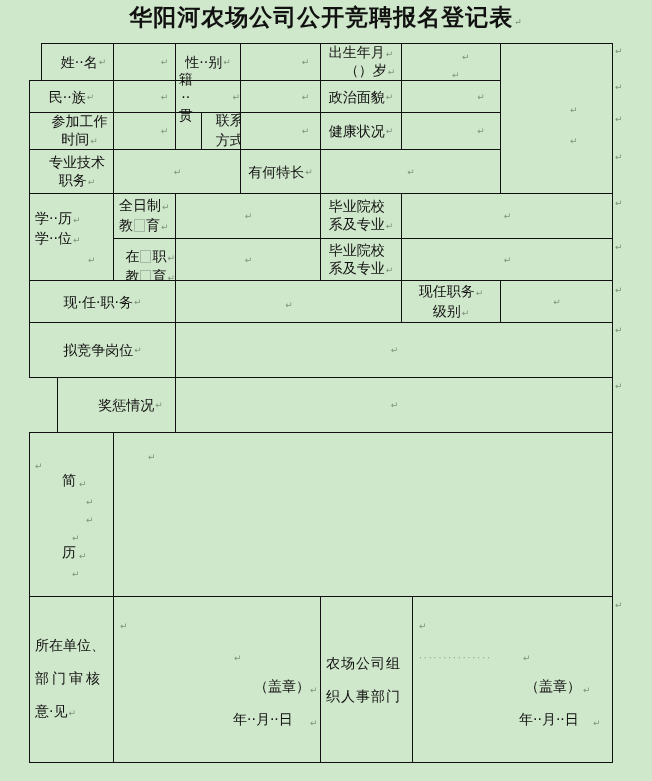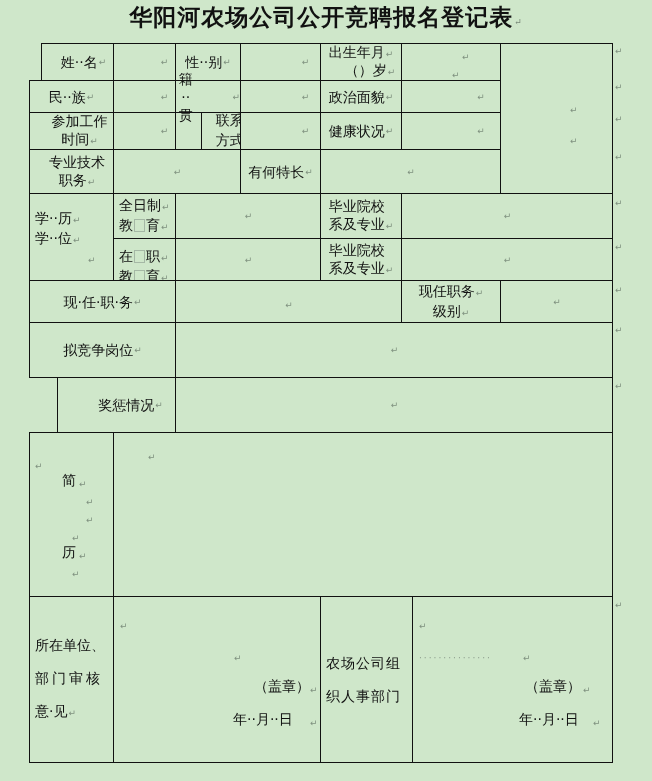--- a/index.html
+++ b/index.html
@@ -154,21 +154,21 @@
   <div style="text-align:left;">
     <div>毕业院校</div>
     <div><span>系及专业</span><span class="pm">↵</span></div>
   </div>
 </div>
 <div class="cell" style="left:401px;top:193px;width:212px;height:46px;">
     <span></span>
     <span class="pm">↵</span>
   </div>
 
-<div class="cell" style="left:113px;top:238px;width:63px;height:58px;justify-content:flex-start;">
+<div class="cell" style="left:113px;top:238px;width:63px;height:58px;justify-content:flex-end;">
   <div style="text-align:left;padding-left:5px;">
     <div><span>在</span><span class="sq"></span><span>职</span><span class="pm">↵</span></div>
     <div><span>教</span><span class="sq"></span><span>育</span><span class="pm">↵</span></div>
   </div>
 </div>
 <div class="cell" style="left:175px;top:238px;width:146px;height:43px;">
     <span></span>
     <span class="pm">↵</span>
   </div>
 <div class="cell" style="left:320px;top:238px;width:82px;height:43px;">

